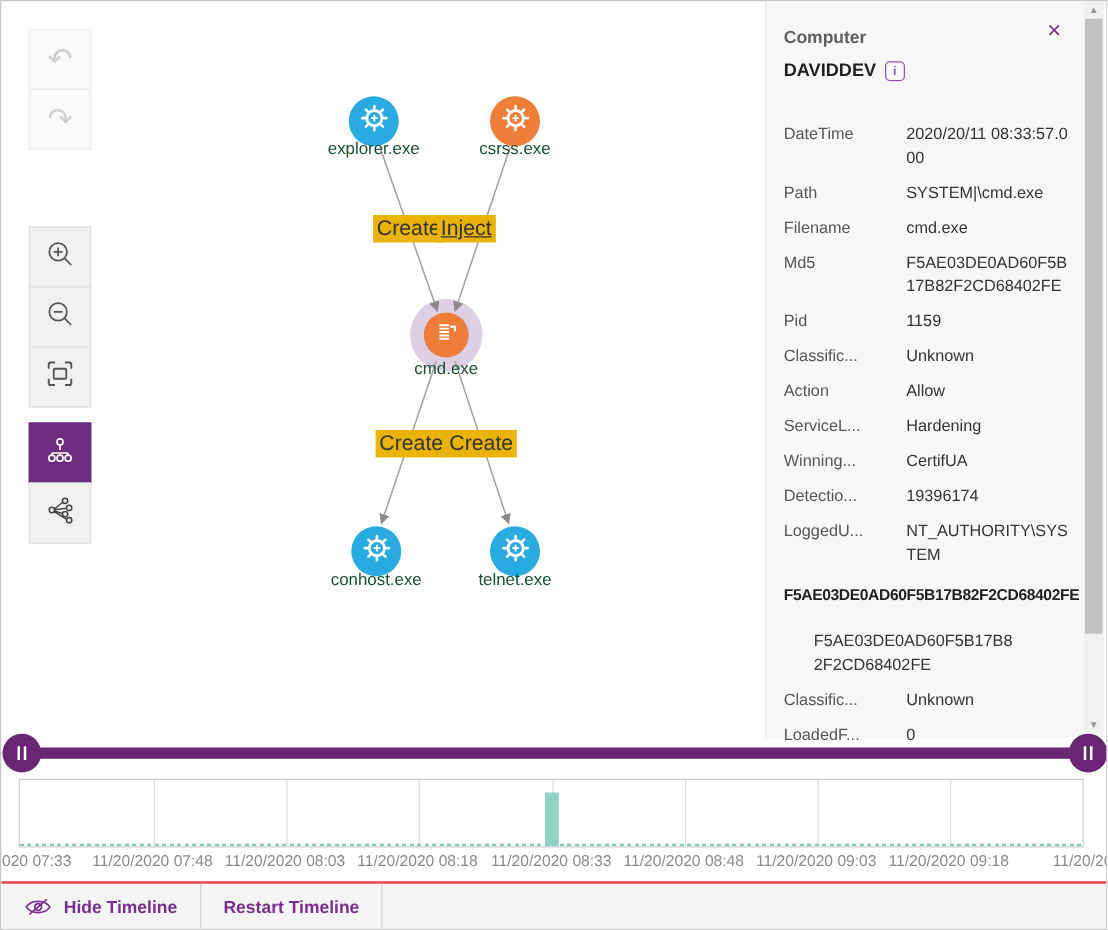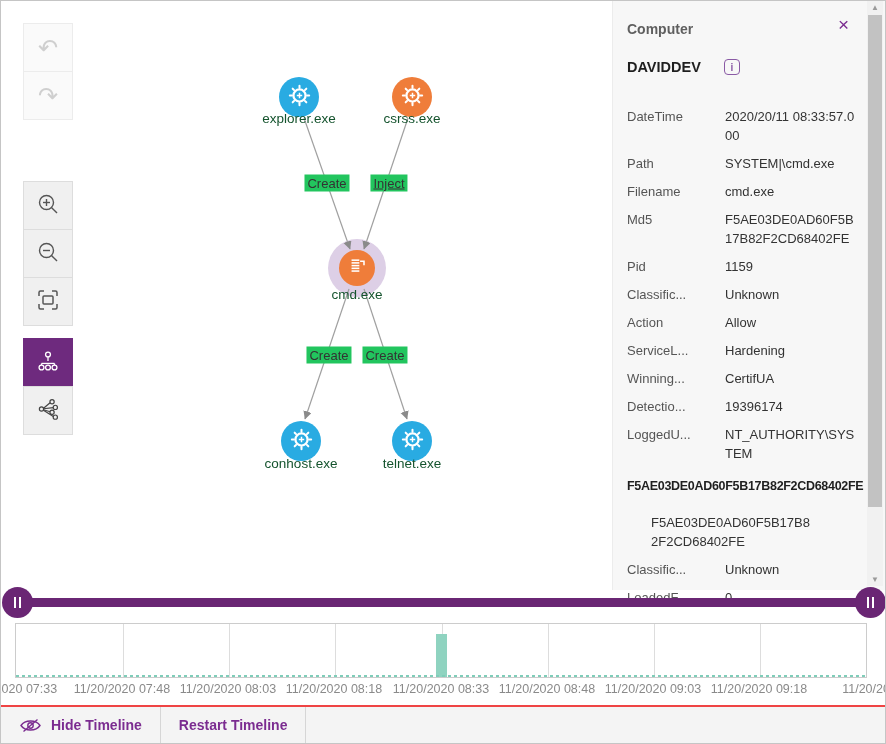--- a/index.html
+++ b/index.html
@@ -28,30 +28,30 @@
   .halo { position:absolute; width:58px; height:58px; border-radius:50%;
           background:#ddcfe6; z-index:1; }
   .node { position:absolute; width:40px; height:40px; border-radius:50%;
           display:flex; align-items:center; justify-content:center; z-index:3; cursor:pointer; }
   .node.blue { background:#29abe2; }
   .node.orange { background:#ef7d3a; }
   .node.small { width:36px; height:36px; }
   .node-label { position:absolute; z-index:3; font-size:13.5px; color:#14532d;
                 text-align:center; width:110px; transform:translateX(-50%); }
   .edge-label { position:absolute; z-index:4; transform:translate(-50%,-50%);
-                background:#22c55e; padding:1px 3px; font-size:13px; color:#333; }
+                background:#eab308; padding:1px 3px; font-size:17px; color:#333; }
 
   
   .panel { position:absolute; left:611px; top:0; width:275px; height:589px;
            background:#f7f7f7; border-left:1px solid #ececec; }
   .panel-inner { padding:20px 30px 0 14px; }
   .panel-title { font-size:14px; font-weight:600; color:#5f5f5f; }
   .close-btn { position:absolute; right:38px; top:14px; font-size:19px; color:#7b2c90;
                cursor:pointer; line-height:1; }
-  .computer-row { margin-top:22px; display:flex; align-items:center;gap:16px; }
+  .computer-row { margin-top:12px; display:flex; align-items:center; }
   .computer-name { font-size:14.5px; font-weight:700; color:#1f1f1f; }
   .info-icon { margin-left:7px; width:16px; height:16px; border:1.4px solid #8a5aa5;
                border-radius:4px; color:#8a5aa5; font-size:10px; font-weight:700;
                display:flex; align-items:center; justify-content:center; font-style:normal; }
   .rows { margin-top:32px; }
   .drow { display:flex; margin-bottom:9px; font-size:13px; line-height:19px; }
   .dlabel { flex:0 0 74px; color:#555; }
   .dvalue { flex:1; color:#333; word-break:break-all; max-width:160px;margin-left:24px; }
   .hash-header { margin:16px 0 20px 0; font-size:12.5px; font-weight:700; color:#1f1f1f;
                  letter-spacing:-0.3px; white-space:nowrap; }
@@ -216,21 +216,21 @@
       </defs>
       <g stroke="#a0a0a0" stroke-width="1.2">
         <line x1="303" y1="117" x2="349" y2="248" marker-end="url(#arrow)"></line>
         <line x1="407" y1="117" x2="363" y2="248" marker-end="url(#arrow)"></line>
         <line x1="348" y1="288" x2="304" y2="418" marker-end="url(#arrow)"></line>
         <line x1="363" y1="288" x2="406" y2="418" marker-end="url(#arrow)"></line>
       </g>
     </svg>
 
     <span class="edge-label" style="left:326px; top:182px;">Create</span>
-    <span class="edge-label" style="left:388px; top:182px;text-decoration:underline;">Inject</span>
+    <span class="edge-label" style="left:372px; top:182px;text-decoration:underline;">Inject</span>
     <span class="edge-label" style="left:328px; top:354px;">Create</span>
     <span class="edge-label" style="left:384px; top:354px;">Create</span>
 
     <div class="node blue" style="left:278px; top:76px;">
       <span><svg width="27" height="27">
             <use href="#gear"></use>
           </svg></span>
     </div>
     <div class="node-label" style="left:298px; top:110px;">explorer.exe</div>
 

